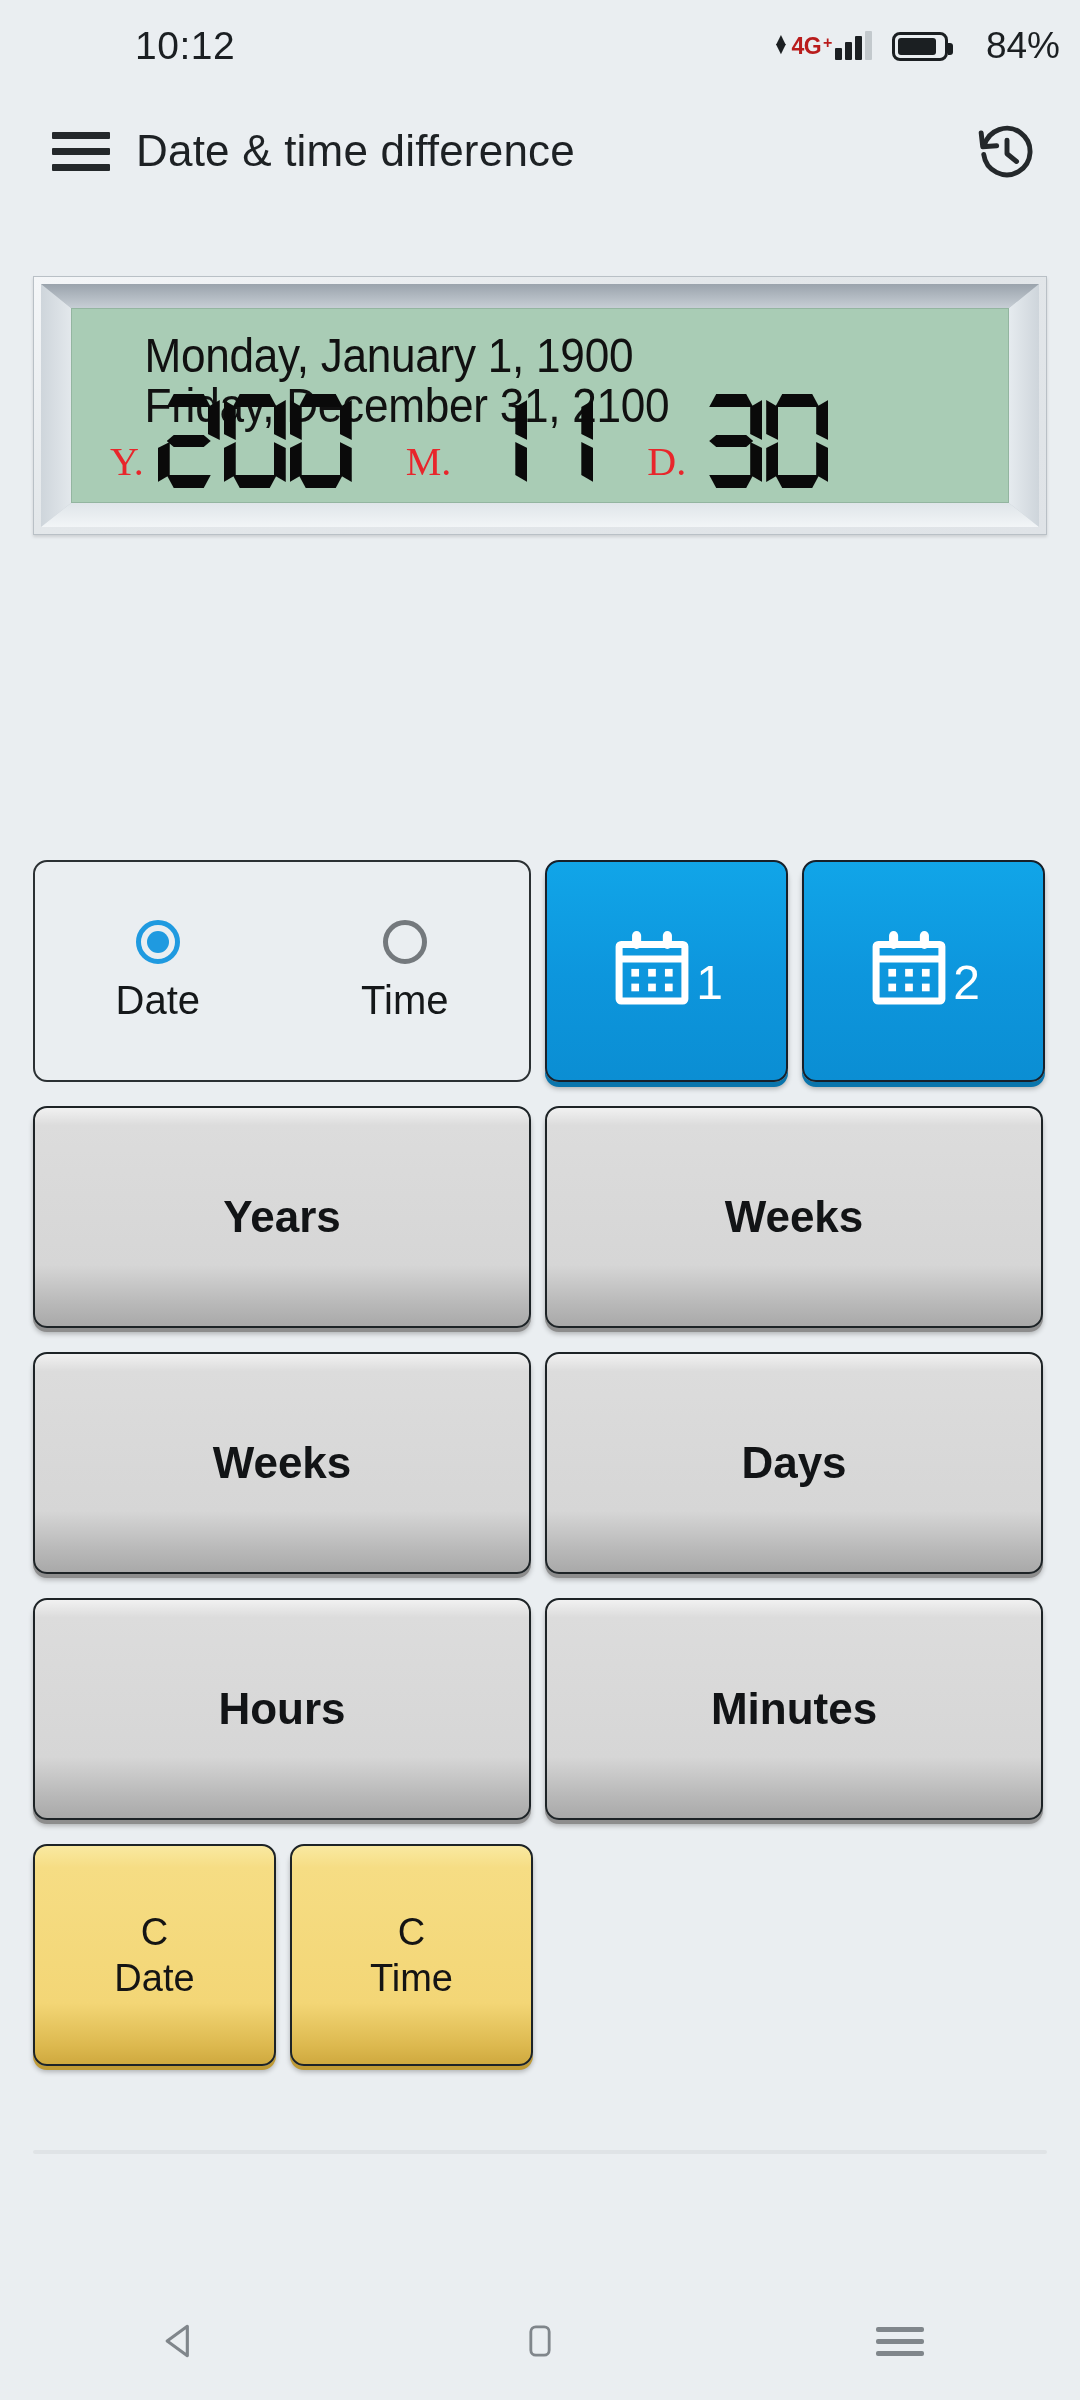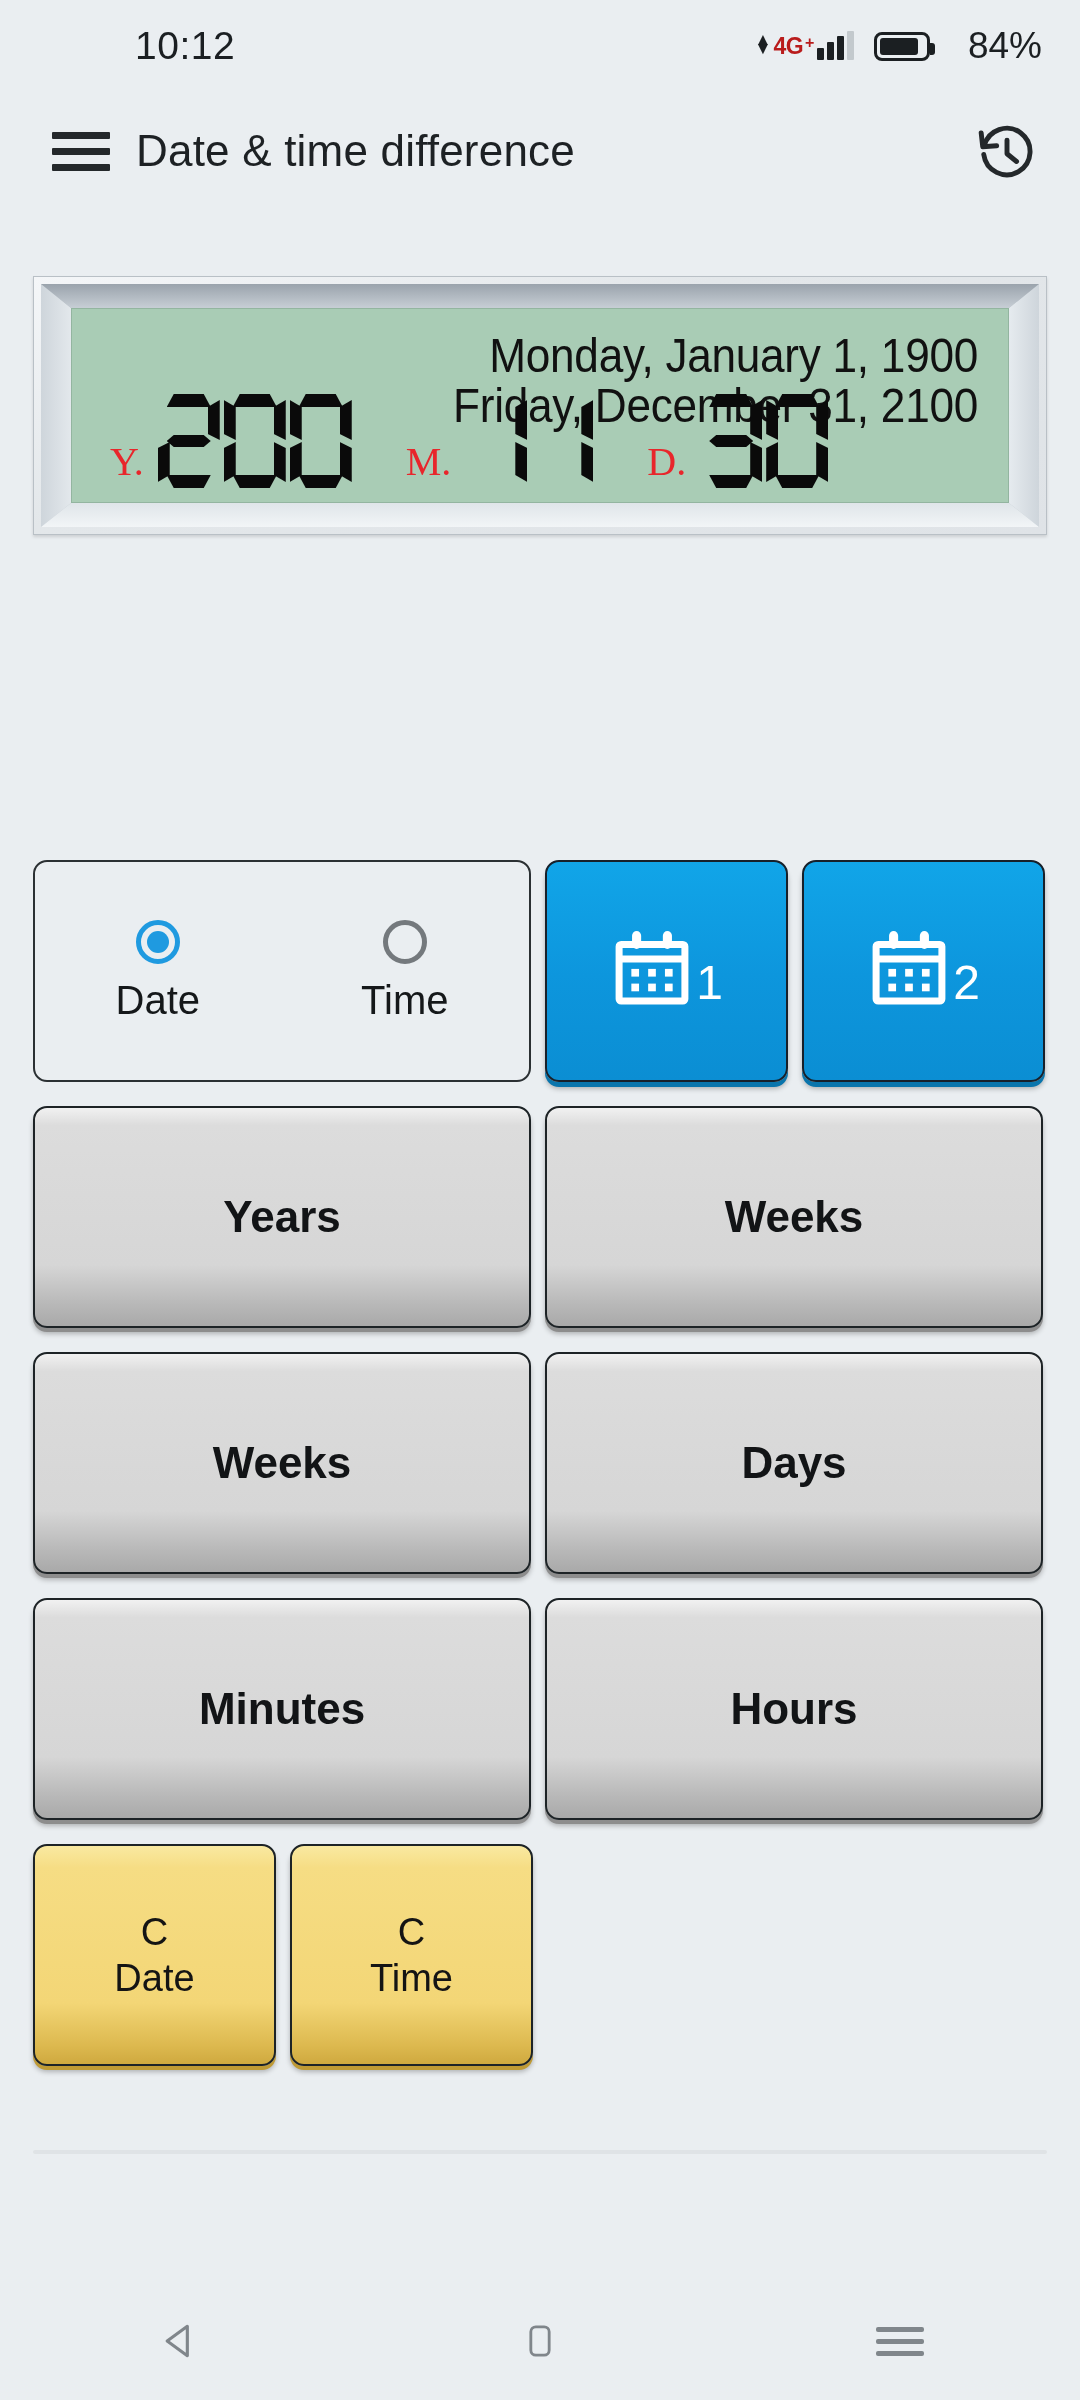--- a/index.html
+++ b/index.html
@@ -8,21 +8,21 @@
     background:#eaeef1;
     font-family:"Liberation Sans", sans-serif;
     overflow:hidden;
   }
   body { position:relative; }
 
   
   .statusbar {
     position:absolute; top:0; left:0; width:1080px; height:92px;
     display:flex; align-items:center; justify-content:space-between;
-    padding:0 38px 0 0;
+    padding:0 20px 0 0;
   }
   .sb-clock {
     font-size:39px; color:#1b1f22; font-weight:400;
     padding-left:135px; letter-spacing:0.5px;
   }
   .sb-right { display:flex; align-items:center; gap:12px; }
   .net-wrap { display:flex; align-items:flex-end; gap:3px; }
   .net-label { display:flex; align-items:flex-start; gap:2px; margin-bottom:2px;}
   .arrows { display:flex; flex-direction:column; align-items:center; line-height:0.55; font-size:17px; color:#1b1f22; }
   .net-text { font-size:23px; font-weight:700; color:#b91c1c; line-height:1; letter-spacing:-0.5px;}
@@ -79,21 +79,21 @@
   .bev-l { position:absolute; left:0; top:0; height:100%; width:30px;
     background:linear-gradient(90deg,#ced5db,#e3e8ec);
     clip-path:polygon(0 0, 100% 24px, 100% calc(100% - 24px), 0 100%); }
   .bev-r { position:absolute; right:0; top:0; height:100%; width:30px;
     background:linear-gradient(270deg,#ced5db,#e6ebef);
     clip-path:polygon(100% 0, 0 24px, 0 calc(100% - 24px), 100% 100%); }
   .bev-b { position:absolute; left:0; bottom:0; width:100%; height:24px;
     background:linear-gradient(0deg,#f2f5f7,#dfe5e9);
     clip-path:polygon(30px 0, calc(100% - 30px) 0, 100% 100%, 0 100%); }
 
-  .lcd-dates { text-align:right; padding:22px 30px 0 0; }
+  .lcd-dates { text-align:left; padding:22px 30px 0 0; }
   .lcd-dates div {
     font-family:"Liberation Sans Narrow","Liberation Sans", sans-serif;
     font-size:48px; color:#111; line-height:1.04; letter-spacing:-0.3px;
     transform:scaleX(0.92); transform-origin:right center;
   }
   .lcd-digits {
     position:absolute; left:0; right:0; bottom:14px;
     display:flex; align-items:flex-end; padding:0 24px 0 38px;
   }
   .dgroup { display:flex; align-items:flex-end; }
@@ -374,22 +374,22 @@
     <div class="btn-gray w-half">Years</div>
     <div class="btn-gray w-half">Weeks</div>
   </div>
 
   <div class="row">
     <div class="btn-gray w-half">Weeks</div>
     <div class="btn-gray w-half">Days</div>
   </div>
 
   <div class="row">
+    <div class="btn-gray w-half">Hours</div>
     <div class="btn-gray w-half">Minutes</div>
-    <div class="btn-gray w-half">Hours</div>
   </div>
 
   <div class="row">
     <div class="btn-yellow w-quarter">
       <div>
         <div>C</div>
         <div>Date</div>
       </div>
     </div>
     <div class="btn-yellow w-quarter">

